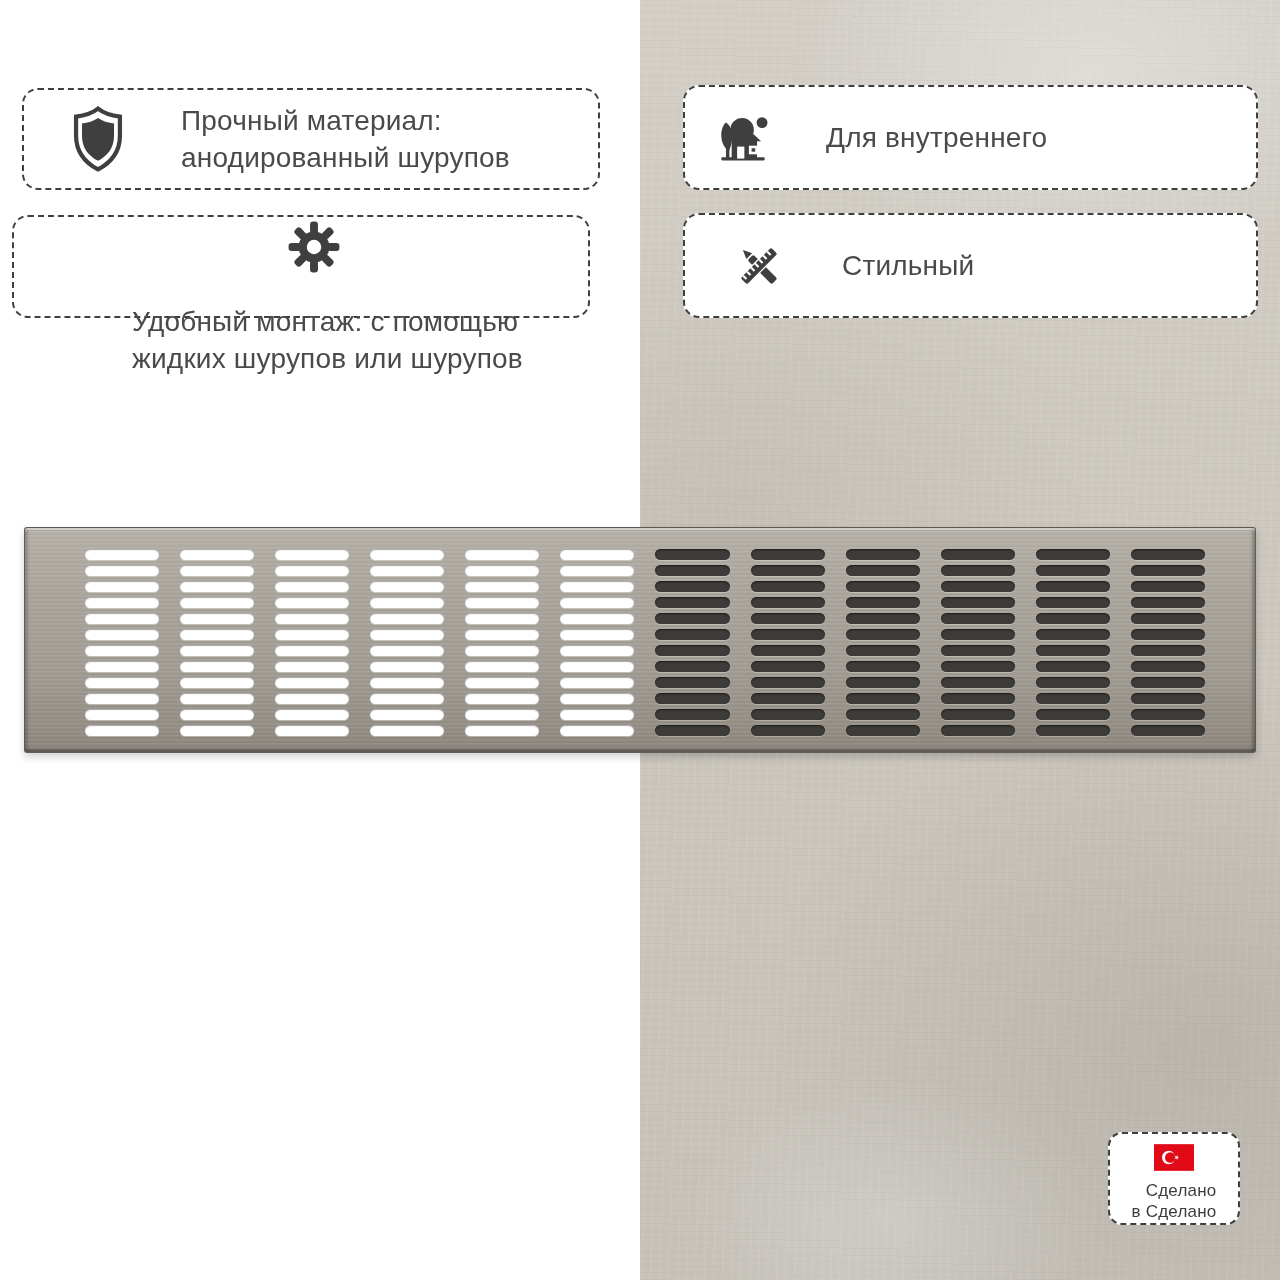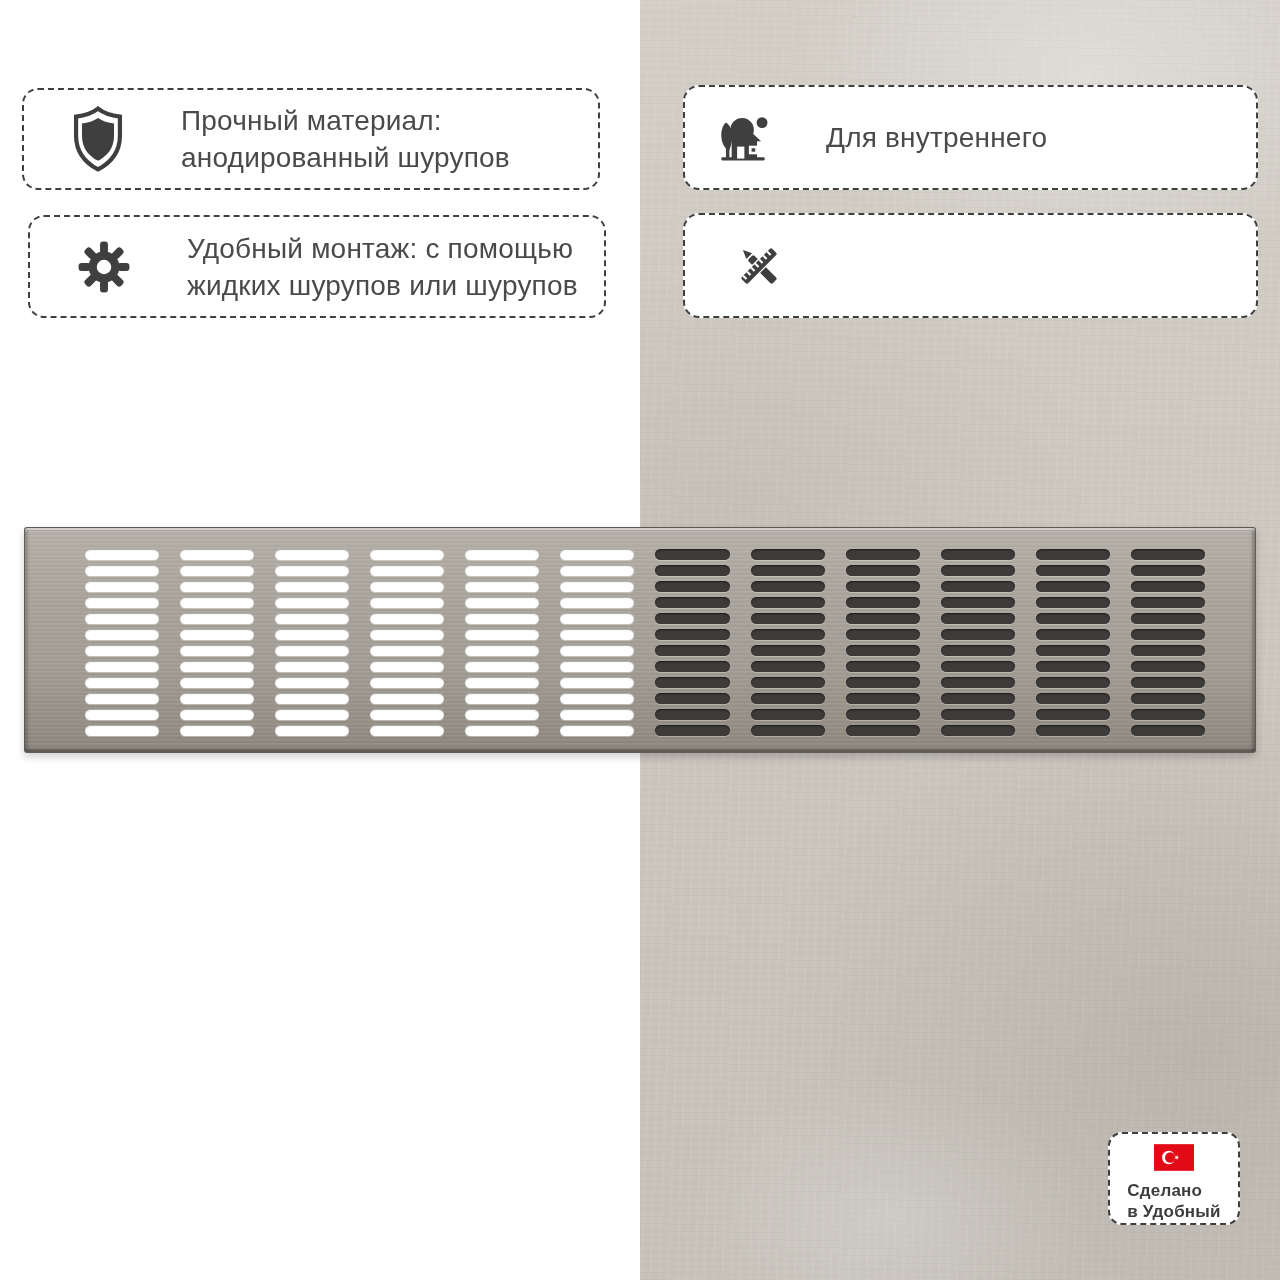--- a/index.html
+++ b/index.html
@@ -27,21 +27,21 @@
   
   .feature-box {
     position:absolute;
     background:var(--box-bg,#fff);
     border:2px dashed var(--box-border,#3f3f3f);
     border-radius:16px;
     display:flex; align-items:center;
     padding:0 18px 0 44px; gap:26px;
   }
   .fb-1 { left:22px;  top:88px;  width:578px; height:102px; }
-  .fb-2 { left:28px;  top:215px; width:578px; height:103px; }
+  .fb-2 { left:12px;  top:215px; width:578px; height:103px;flex-direction:column; }
   .fb-3 { left:683px; top:85px;  width:575px; height:105px;padding-left:28px; }
   .fb-4 { left:683px; top:213px; width:575px; height:105px; }
   .icon-wrap { flex:0 0 60px; display:flex; align-items:center; justify-content:center; }
   .feature-text { font-size:28px; line-height:37px; color:var(--text,#4a4a4a); letter-spacing:0.2px; }
   .feature-text span { display:block; white-space:nowrap;margin-left:27px; }
 
   
   .ic-fill   { fill:var(--icon,#3f3f3f); }
   .ic-stroke { fill:none; stroke:var(--icon,#3f3f3f); }
   .ic-white  { fill:#ffffff; }
@@ -81,21 +81,21 @@
   
   .badge {
     position:absolute; left:1108px; top:1132px; width:132px; height:93px;
     background:var(--box-bg,#fff);
     border:2px dashed var(--box-border,#3f3f3f);
     border-radius:14px;
     display:flex; flex-direction:column; align-items:center;
     padding-top:10px; gap:5px;
   }
   .badge-text {
-    font-size:17px; font-weight:700; line-height:21px; text-align:left;
+    font-size:17px; font-weight:400; line-height:21px; text-align:right;
     color:var(--badge-text,#3d3d3d); letter-spacing:0.2px;
   }
   .badge-text span { display:block; }
 </style>
 </head>
 <body>
 
 <div class="stage">
 
   <div class="concrete"></div>
@@ -174,20 +174,21 @@
             <rect x="26.5" y="25" width="6" height="2.6"></rect>
             <rect x="26.5" y="32" width="6" height="2.6"></rect>
             <rect x="26.5" y="39" width="6" height="2.6"></rect>
             <rect x="26.5" y="46" width="6" height="2.6"></rect>
             <rect x="26.5" y="53" width="6" height="2.6"></rect>
           </g>
         </g>
       </svg>
     </div>
     <div class="feature-text">
+      <span>Стильный</span>
     </div>
   </div>
 
   <div class="grille">
     <div class="grille-grid" id="grille-grid">
         <div class="vent-col">
           <div class="vent-slot light"></div>
           <div class="vent-slot light"></div>
           <div class="vent-slot light"></div>
           <div class="vent-slot light"></div>
@@ -361,17 +362,17 @@
     <div>
       <svg width="40" height="27" viewBox="0 0 120 80">
         <rect class="flag-red" width="120" height="80"></rect>
         <circle class="flag-white" cx="44" cy="40" r="20"></circle>
         <circle class="flag-red" cx="49" cy="40" r="16"></circle>
         <polygon class="flag-white" points="76,40 61.5,44.7 70.5,32.4 70.5,47.6 61.5,35.3"></polygon>
       </svg>
     </div>
     <div class="badge-text">
       <span>Сделано</span>
-      <span>в Удобный</span>
+      <span>в Сделано</span>
     </div>
   </div>
 
 </div>
 
 </body></html>

